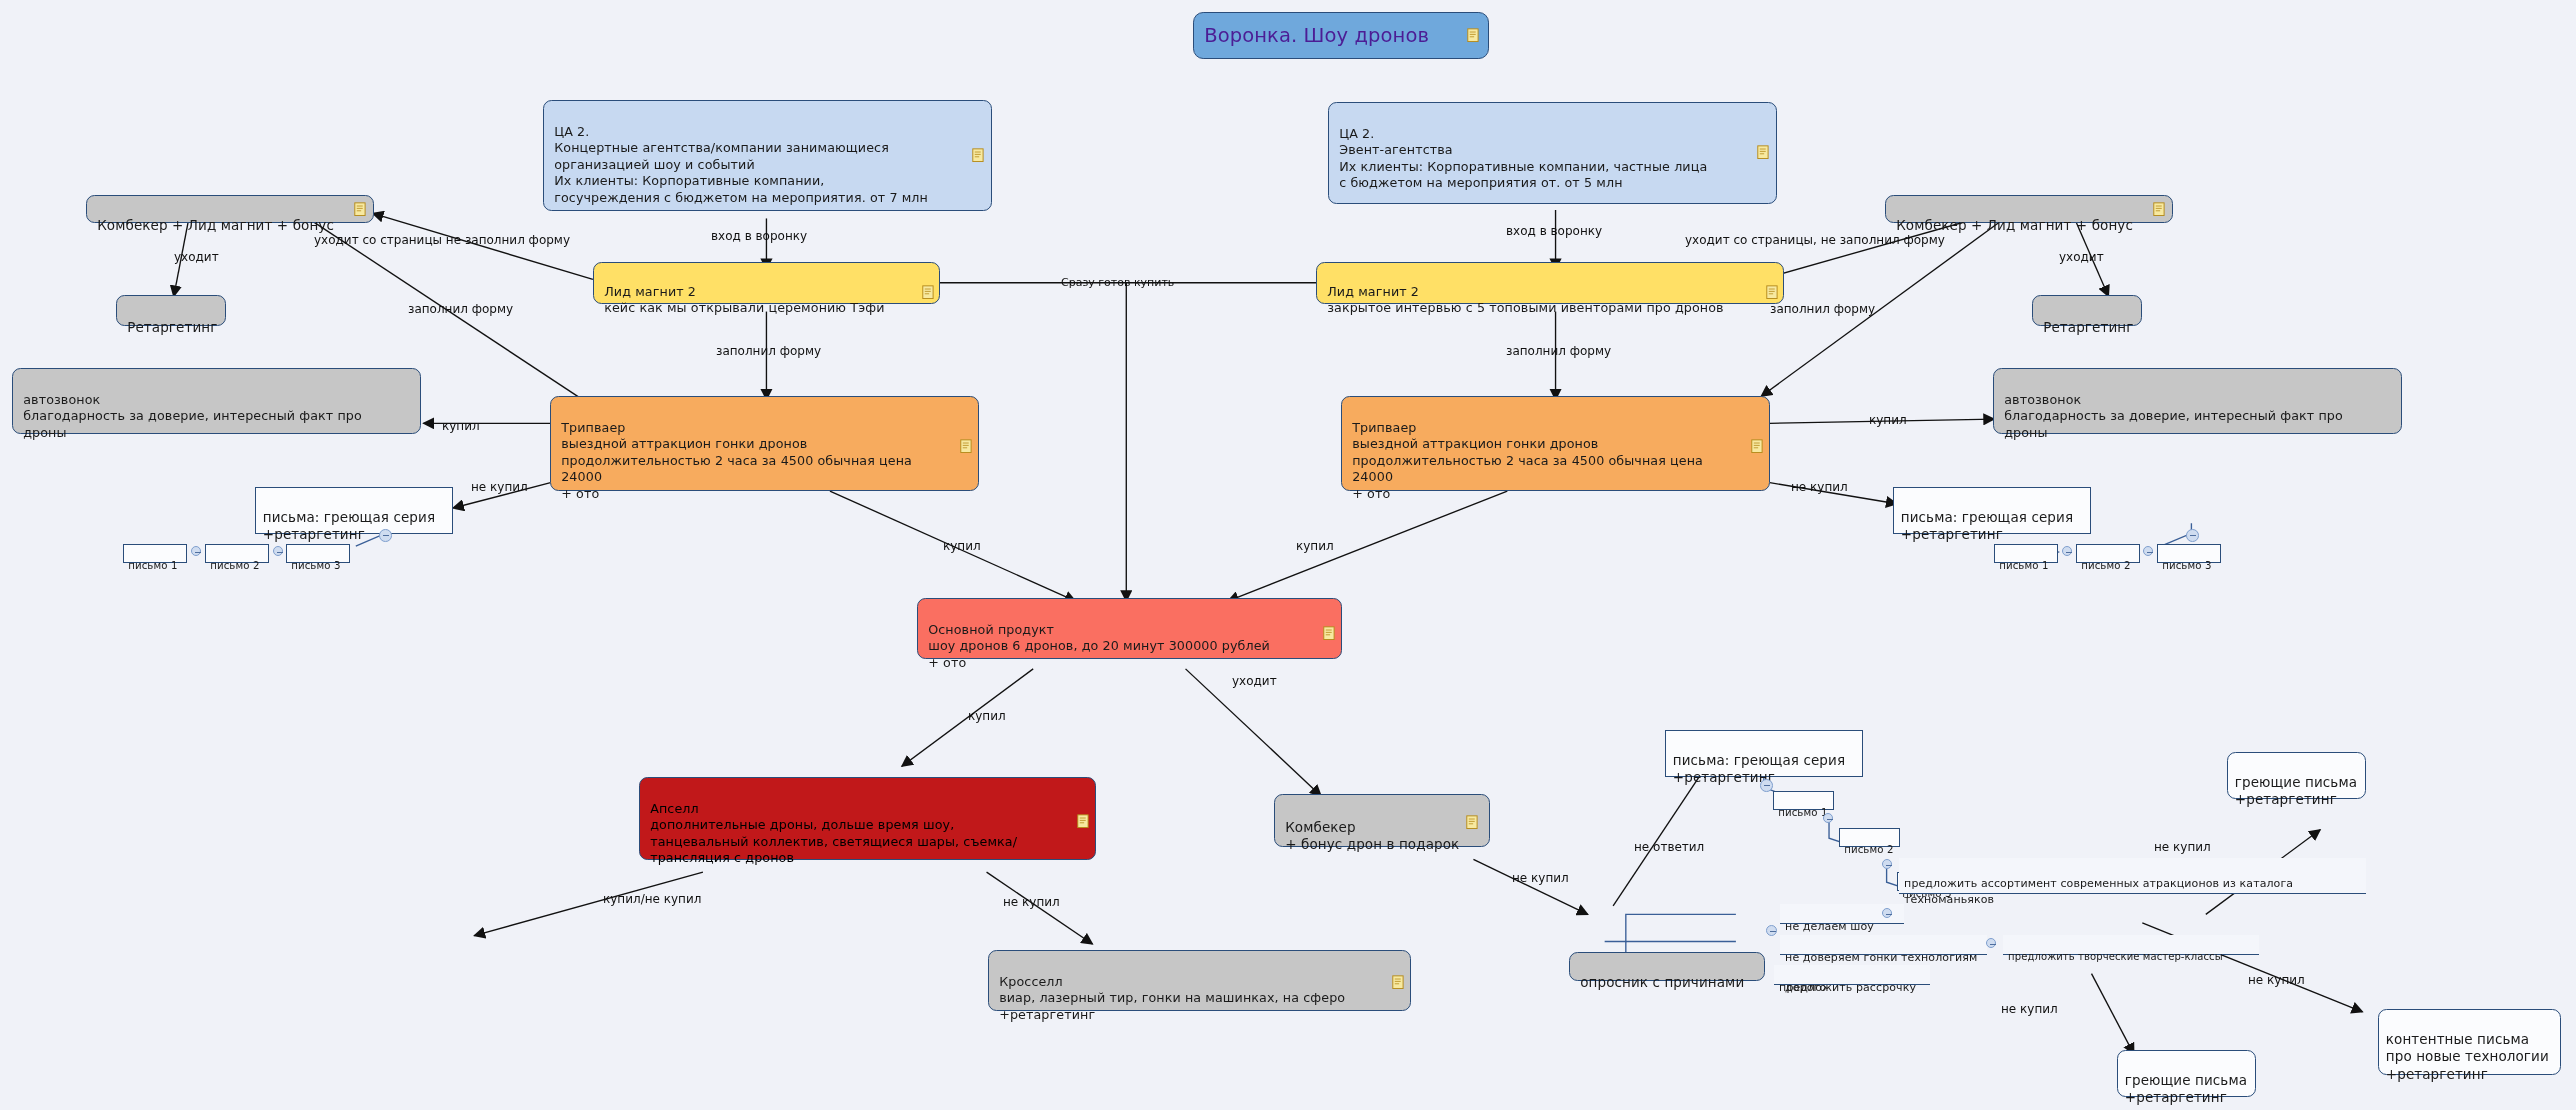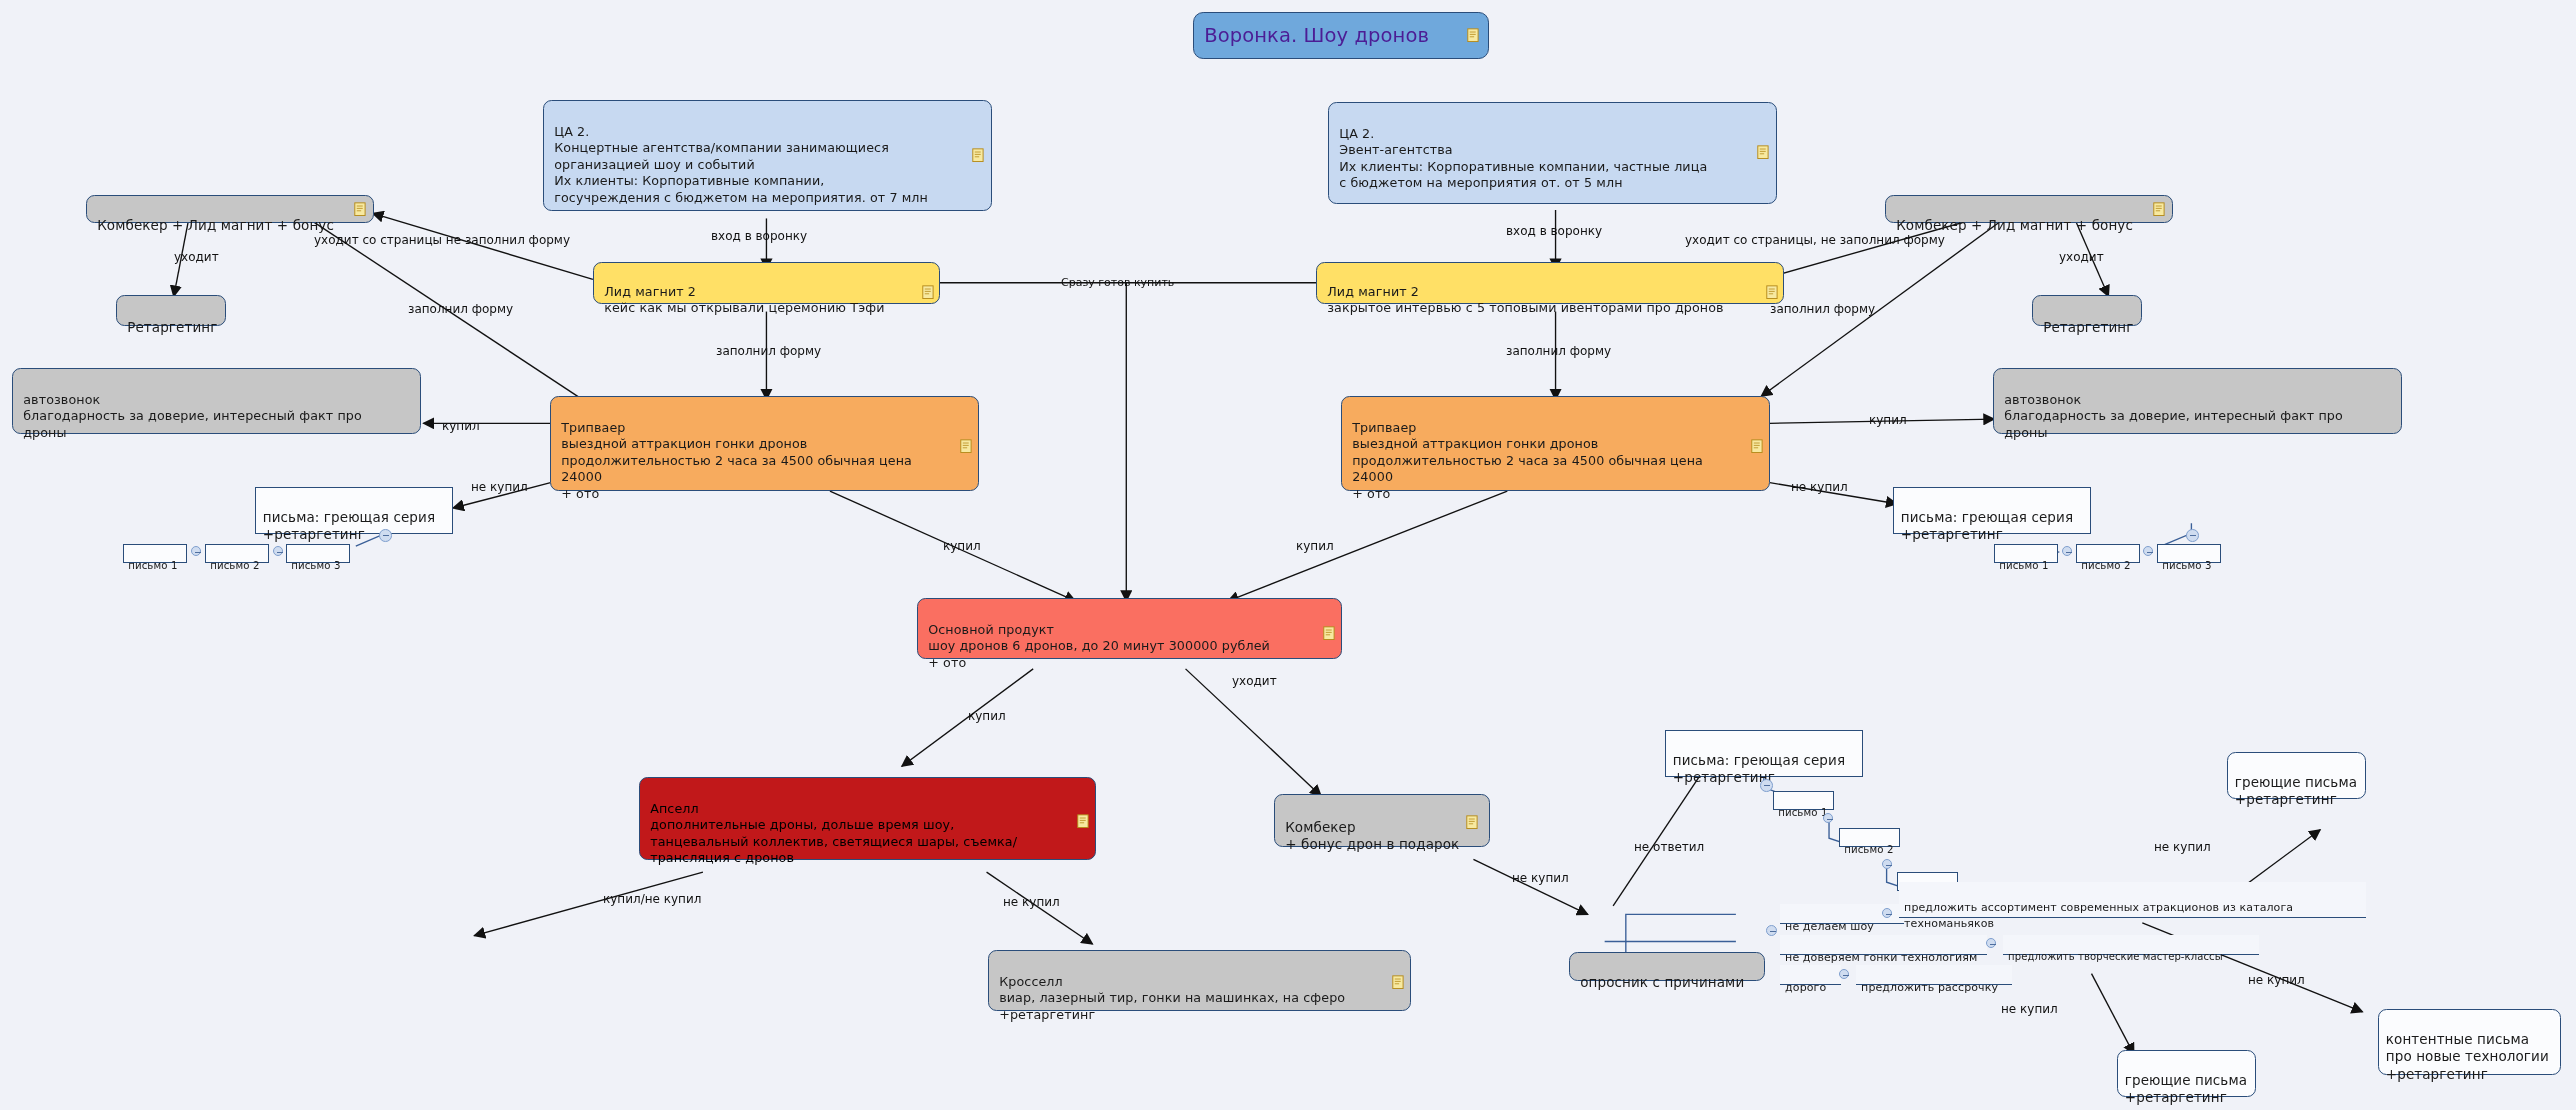--- a/index.html
+++ b/index.html
@@ -354,38 +354,38 @@
 
   <div class="node n-grey" style="left:1569px;top:916px;width:196px;height:29px;font-size:13.5px;padding-top:3.4px;margin-top:36px;">
     <span>опросник с причинами</span>
   </div>
   <span class="collapse" style="left:1766px;top:925px;width:11px;height:11px;"></span>
 
   <div class="node n-plain" style="left:1780px;top:904px;width:124px;height:20.3px;font-size:11px;">
     <span>не делаем шоу</span>
   </div>
   <span class="collapse" style="left:1882px;top:908px;width:10.2px;height:10.2px;"></span>
-  <div class="node n-plain" style="left:1899px;top:882px;width:467px;height:36px;font-size:11px;line-height:1.45;">
+  <div class="node n-plain" style="left:1899px;top:858px;width:467px;height:36px;font-size:11px;line-height:1.45;">
     <span>предложить ассортимент современных атракционов из каталога
 техноманьяков</span>
   </div>
 
   <div class="node n-plain" style="left:1780px;top:935px;width:207px;height:20.3px;font-size:11px;">
     <span>не  доверяем гонки технологиям</span>
   </div>
   <span class="collapse" style="left:1986px;top:938px;width:10.2px;height:10.2px;"></span>
   <div class="node n-plain" style="left:2003px;top:935px;width:256px;height:20.3px;font-size:10px;">
     <span>предложить творческие мастер-классы</span>
   </div>
 
   <div class="node n-plain" style="left:1780px;top:965px;width:61px;height:20.3px;font-size:11px;">
     <span>дорого</span>
   </div>
   <span class="collapse" style="left:1839px;top:969px;width:10.2px;height:10.2px;"></span>
-  <div class="node n-plain" style="left:1856px;top:965px;width:156px;height:20.3px;font-size:11px;">
+  <div class="node n-plain" style="left:1774px;top:965px;width:156px;height:20.3px;font-size:11px;">
     <span>предложить рассрочку</span>
   </div>
 
   <div class="node n-whiter" style="left:2227px;top:752px;width:139px;height:47px;font-size:13.5px;padding:3.4px 6.8px;">
     <span>греющие письма
 +ретаргетинг</span>
   </div>
 
   <div class="node n-whiter" style="left:2117px;top:1050px;width:139px;height:47px;font-size:13.5px;padding:3.4px 6.8px;">
     <span>греющие письма

